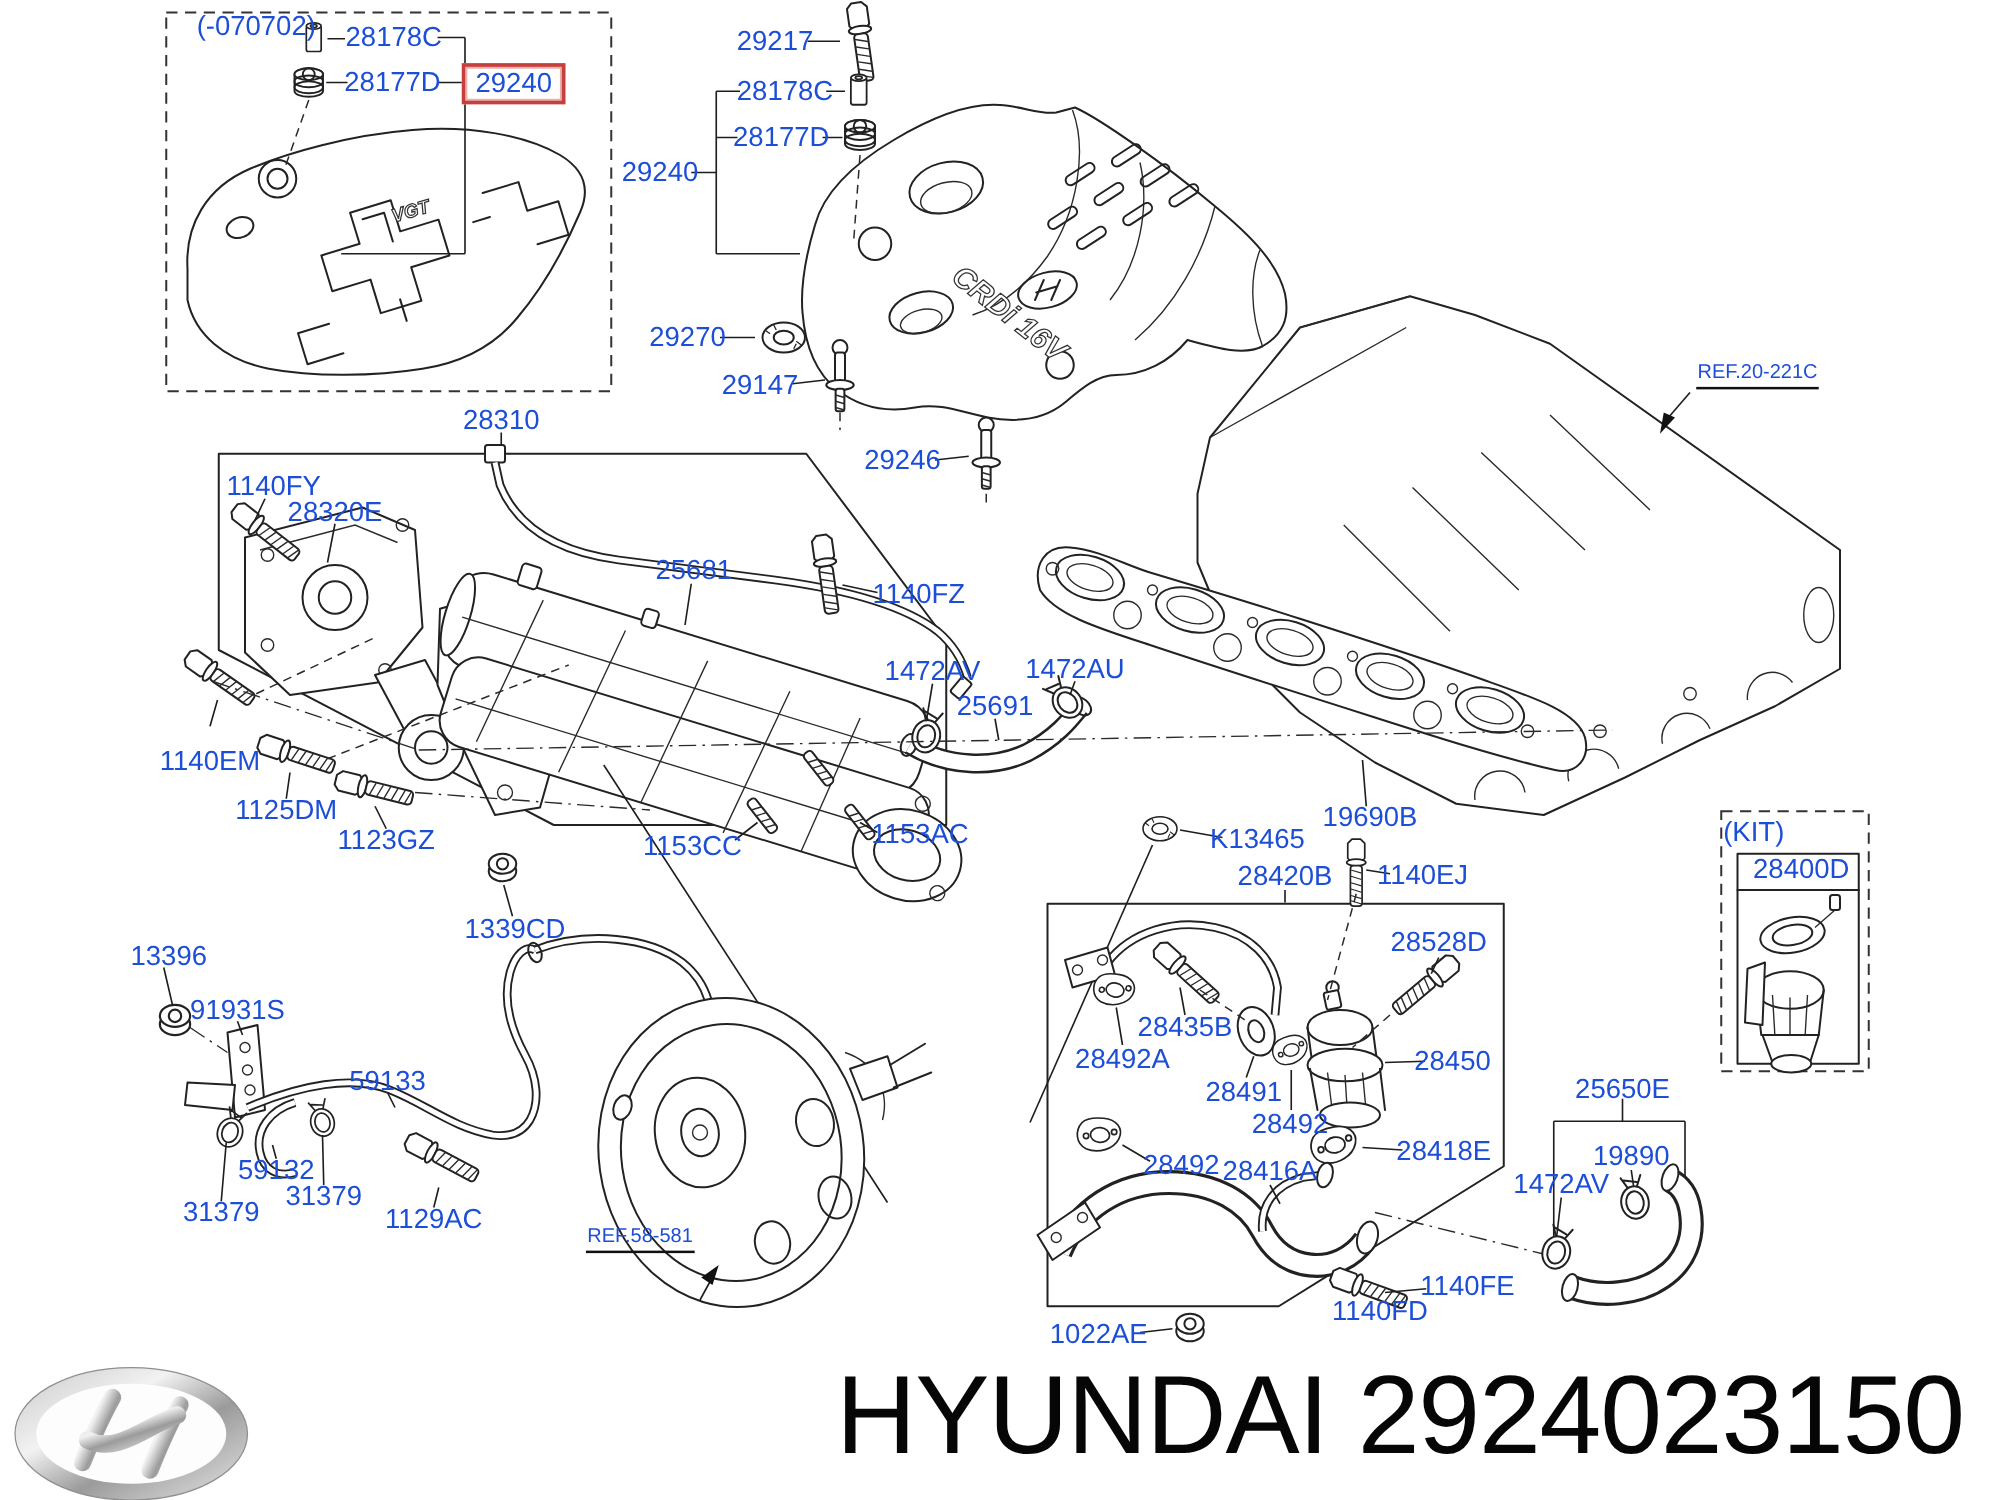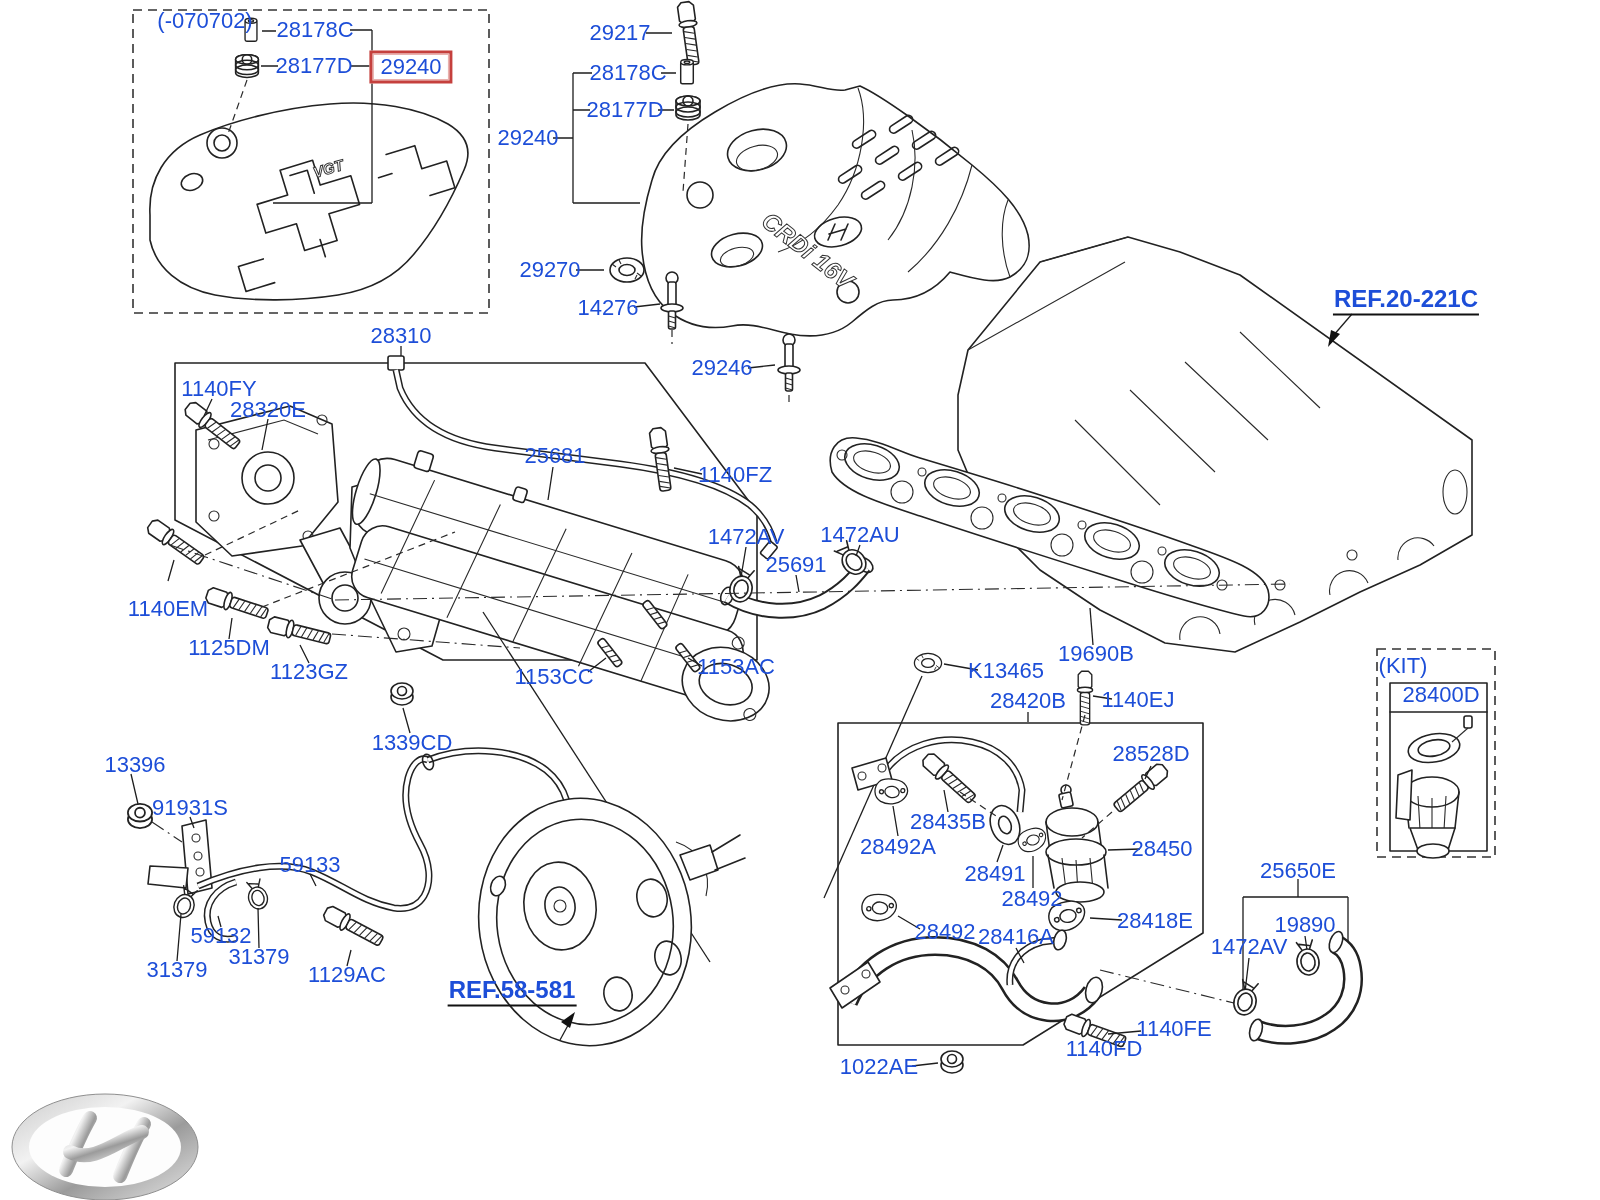--- a/index.html
+++ b/index.html
@@ -1,21 +1,21 @@
 <!DOCTYPE html>
 <html><head>
 <meta charset="utf-8">
 <style>
   html,body{margin:0;padding:0;background:#ffffff;}
   #stage{position:relative;width:1600px;height:1200px;background:#fff;overflow:hidden;
          font-family:"Liberation Sans",sans-serif;}
   #linework{position:absolute;left:0;top:0;}
   .lbl{position:absolute;transform:translate(-50%,-50%);white-space:nowrap;
        font-size:22px;color:#1d4ed8;letter-spacing:0;line-height:1;}
-  .lbl.refbold{font-weight:bold;font-size:24px;border-bottom:2.5px solid #111;padding:0 1px 3px 1px;}
+  .lbl.refbold{font-weight:normal;font-size:16px;border-bottom:2.5px solid #111;padding:0 1px 3px 1px;}
   .lbl.hl{border:3px solid #c5403d;box-shadow:inset 0 0 0 1.5px #e9b1ae;padding:2px 8px 3px 8px;background:#fff;}
   #footer-text{position:absolute;transform:translate(-50%,-50%);white-space:nowrap;
        font-size:89px;color:#060606;letter-spacing:-1px;line-height:1;}
   svg .s{fill:none;stroke:#222;stroke-width:1.6;stroke-linecap:round;stroke-linejoin:round;}
   svg .sf{fill:#fff;stroke:#222;stroke-width:1.6;stroke-linejoin:round;}
   svg .thin{fill:none;stroke:#2a2a2a;stroke-width:1.1;}
   svg .lead{fill:none;stroke:#1e1e1e;stroke-width:1.3;}
   svg .dash{fill:none;stroke:#2a2a2a;stroke-width:1.2;stroke-dasharray:7 5;}
   svg .dashdot{fill:none;stroke:#2a2a2a;stroke-width:1.1;stroke-dasharray:14 5 2 5;}
   svg .dbox{fill:none;stroke:#333;stroke-width:1.6;stroke-dasharray:9 6;}
@@ -396,21 +396,21 @@
 
 <div class="lbl" style="left:205px;top:21px">(-070702)</div>
 <div class="lbl" style="left:315px;top:30px">28178C</div>
 <div class="lbl" style="left:314px;top:66px">28177D</div>
 <div class="lbl hl" style="left:411px;top:67px">29240</div>
 <div class="lbl" style="left:620px;top:33px">29217</div>
 <div class="lbl" style="left:628px;top:73px">28178C</div>
 <div class="lbl" style="left:625px;top:110px">28177D</div>
 <div class="lbl" style="left:528px;top:138px">29240</div>
 <div class="lbl" style="left:550px;top:270px">29270</div>
-<div class="lbl" style="left:608px;top:308px">14276</div>
+<div class="lbl" style="left:608px;top:308px">29147</div>
 <div class="lbl" style="left:722px;top:368px">29246</div>
 <div class="lbl refbold" style="left:1406px;top:301px">REF.20-221C</div>
 <div class="lbl" style="left:401px;top:336px">28310</div>
 <div class="lbl" style="left:219px;top:389px">1140FY</div>
 <div class="lbl" style="left:268px;top:410px">28320E</div>
 <div class="lbl" style="left:555px;top:456px">25681</div>
 <div class="lbl" style="left:735px;top:475px">1140FZ</div>
 <div class="lbl" style="left:746px;top:537px">1472AV</div>
 <div class="lbl" style="left:860px;top:535px">1472AU</div>
 <div class="lbl" style="left:796px;top:565px">25691</div>
@@ -443,13 +443,14 @@
 <div class="lbl" style="left:177px;top:970px">31379</div>
 <div class="lbl" style="left:259px;top:957px">31379</div>
 <div class="lbl" style="left:347px;top:975px">1129AC</div>
 <div class="lbl refbold" style="left:512px;top:992px">REF.58-581</div>
 <div class="lbl" style="left:1298px;top:871px">25650E</div>
 <div class="lbl" style="left:1305px;top:925px">19890</div>
 <div class="lbl" style="left:1249px;top:947px">1472AV</div>
 <div class="lbl" style="left:1403px;top:666px">(KIT)</div>
 <div class="lbl" style="left:1441px;top:695px">28400D</div>
 
+<div id="footer-text" style="left:1120px;top:1132px">HYUNDAI 2924023150</div>
 </div>
 
 </body></html>

